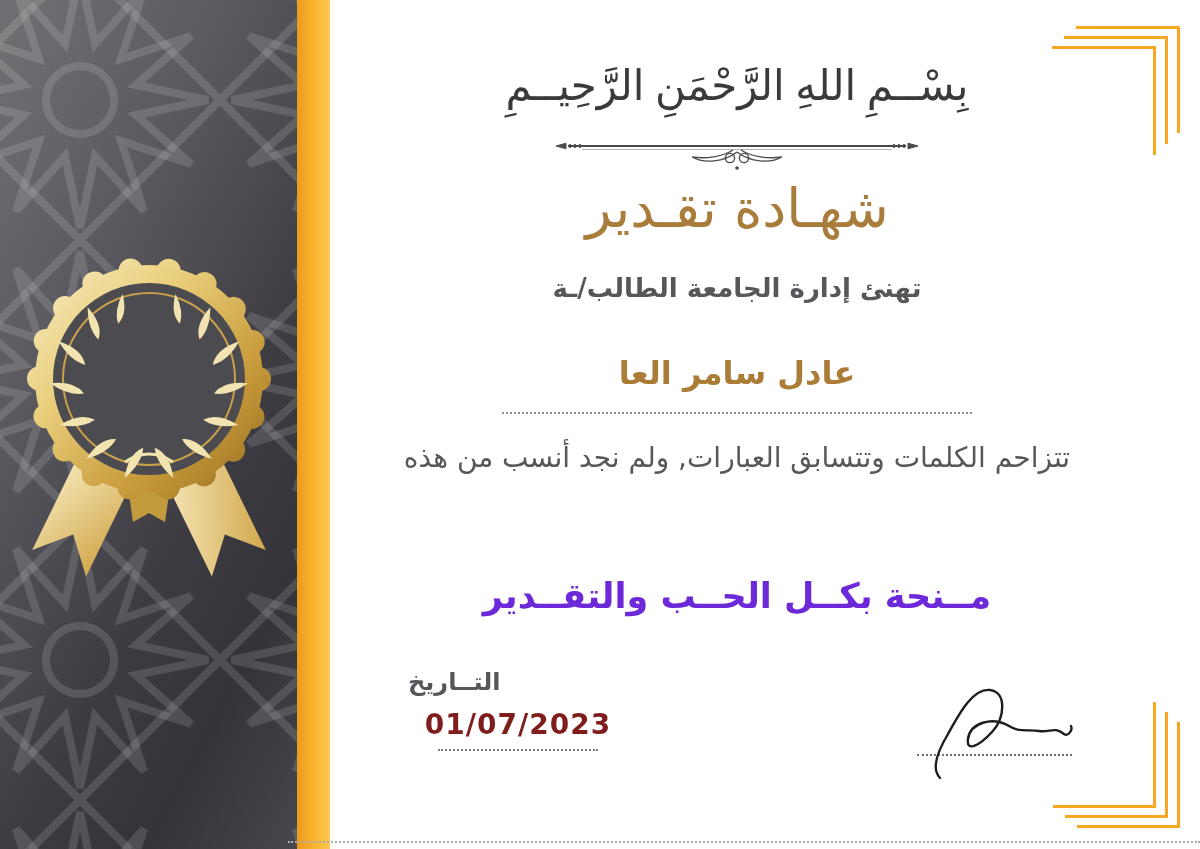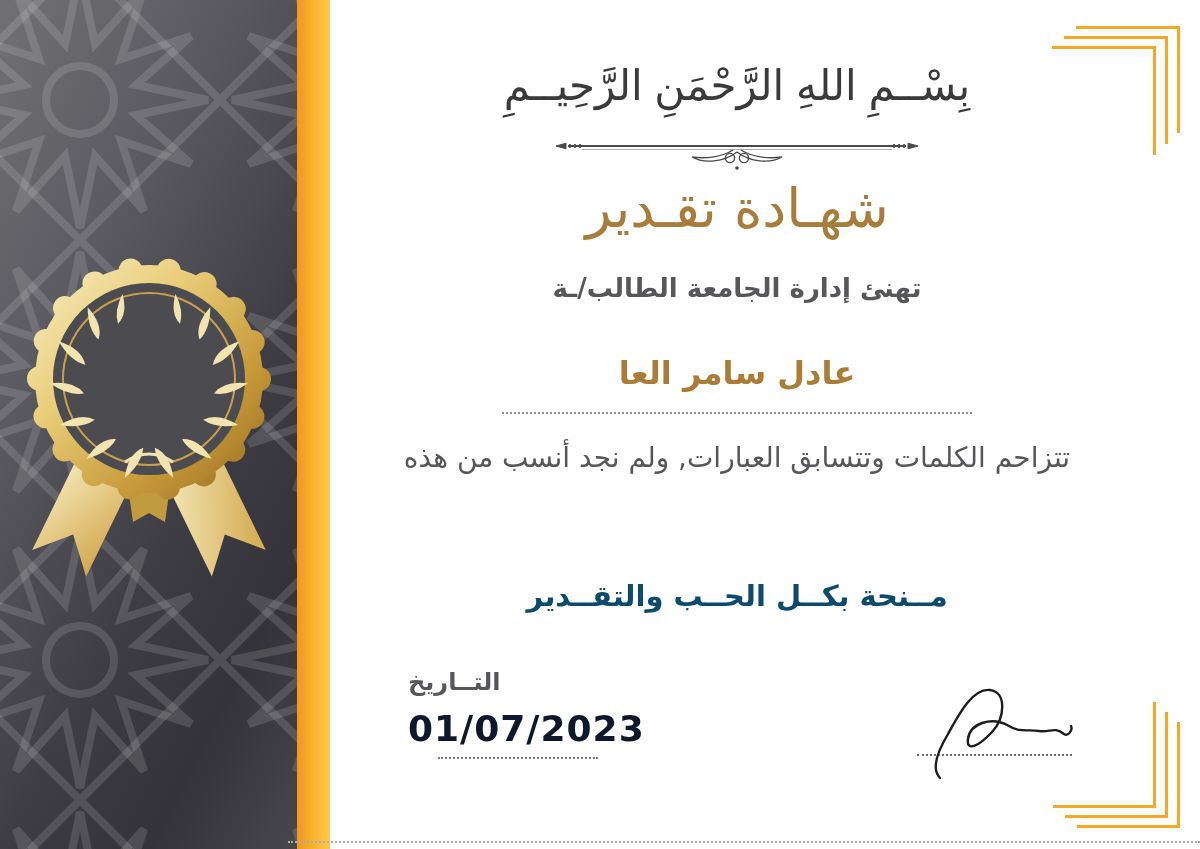--- a/index.html
+++ b/index.html
@@ -22,35 +22,35 @@
   .medal{position:absolute;left:24px;top:254px;}
   
   .cl{position:absolute;border:0 solid #f7a823;}
   .cl-tr{border-top-width:3.5px;border-right-width:3.5px;}
   .cl-br{border-bottom-width:3.5px;border-right-width:3.5px;}
   
   .content{position:absolute;left:330px;top:0;width:814px;height:849px;direction:rtl;}
   .center{position:absolute;left:0;width:100%;text-align:center;}
   .bismillah{
     top:38px;font-size:42px;line-height:96px;color:#3a3a3a;white-space:nowrap;
-    font-family:Liberation Sans, sans-serif;
+    font-family:Liberation Serif, serif;
   }
   .divider{top:138px;}
   .cert-title{top:166px;font-size:54px;line-height:86px;color:#a87c3a;letter-spacing:0;}
   .greeting{top:264px;font-size:26px;line-height:48px;font-weight:bold;color:#57575b;}
   .recipient{top:332px;font-size:32px;line-height:82px;font-weight:bold;color:#aa7c36;}
   .name-line{position:absolute;top:412px;left:50%;transform:translateX(-50%);width:470px;border-top:2.5px dotted #8f8f93;}
   .body-line{font-size:28px;line-height:44px;font-weight:normal;color:#57575b;white-space:nowrap;}
   .body-l1{top:436px;}
   .body-l2{top:512px;}
-  .dedication{top:574px;font-size:29px;line-height:44px;font-weight:bold;color:#0c4a6e;}
+  .dedication{top:574px;font-size:35px;line-height:44px;font-weight:bold;color:#6d28d9;}
   
   .foot-label{font-size:24px;font-weight:bold;color:#57575b;text-align:left;}
   .date-block{position:absolute;left:78px;top:668px;width:220px;text-align:center;}
-  .date-value{font-size:36px;font-weight:bold;color:#0f172a;margin-top:12px;letter-spacing:1px;direction:ltr;}
+  .date-value{font-size:28px;font-weight:bold;color:#7f1d1d;margin-top:12px;letter-spacing:1px;direction:ltr;}
   .date-dots{margin:8px auto 0;width:160px;border-top:2.5px dotted #7c7c80;}
   .sig-block{position:absolute;left:552px;top:668px;width:225px;text-align:center;}
   .sig-area{position:relative;height:120px;}
   .sig-dots{position:absolute;top:86px;left:35px;width:155px;border-top:2.5px dotted #6e6e72;}
   .sig-svg{position:absolute;top:6px;left:28px;}
   .bottom-dots{position:absolute;left:288px;right:0;top:841px;border-top:2px dotted #ababaf;}
 </style>
 </head>
 <body>
 

